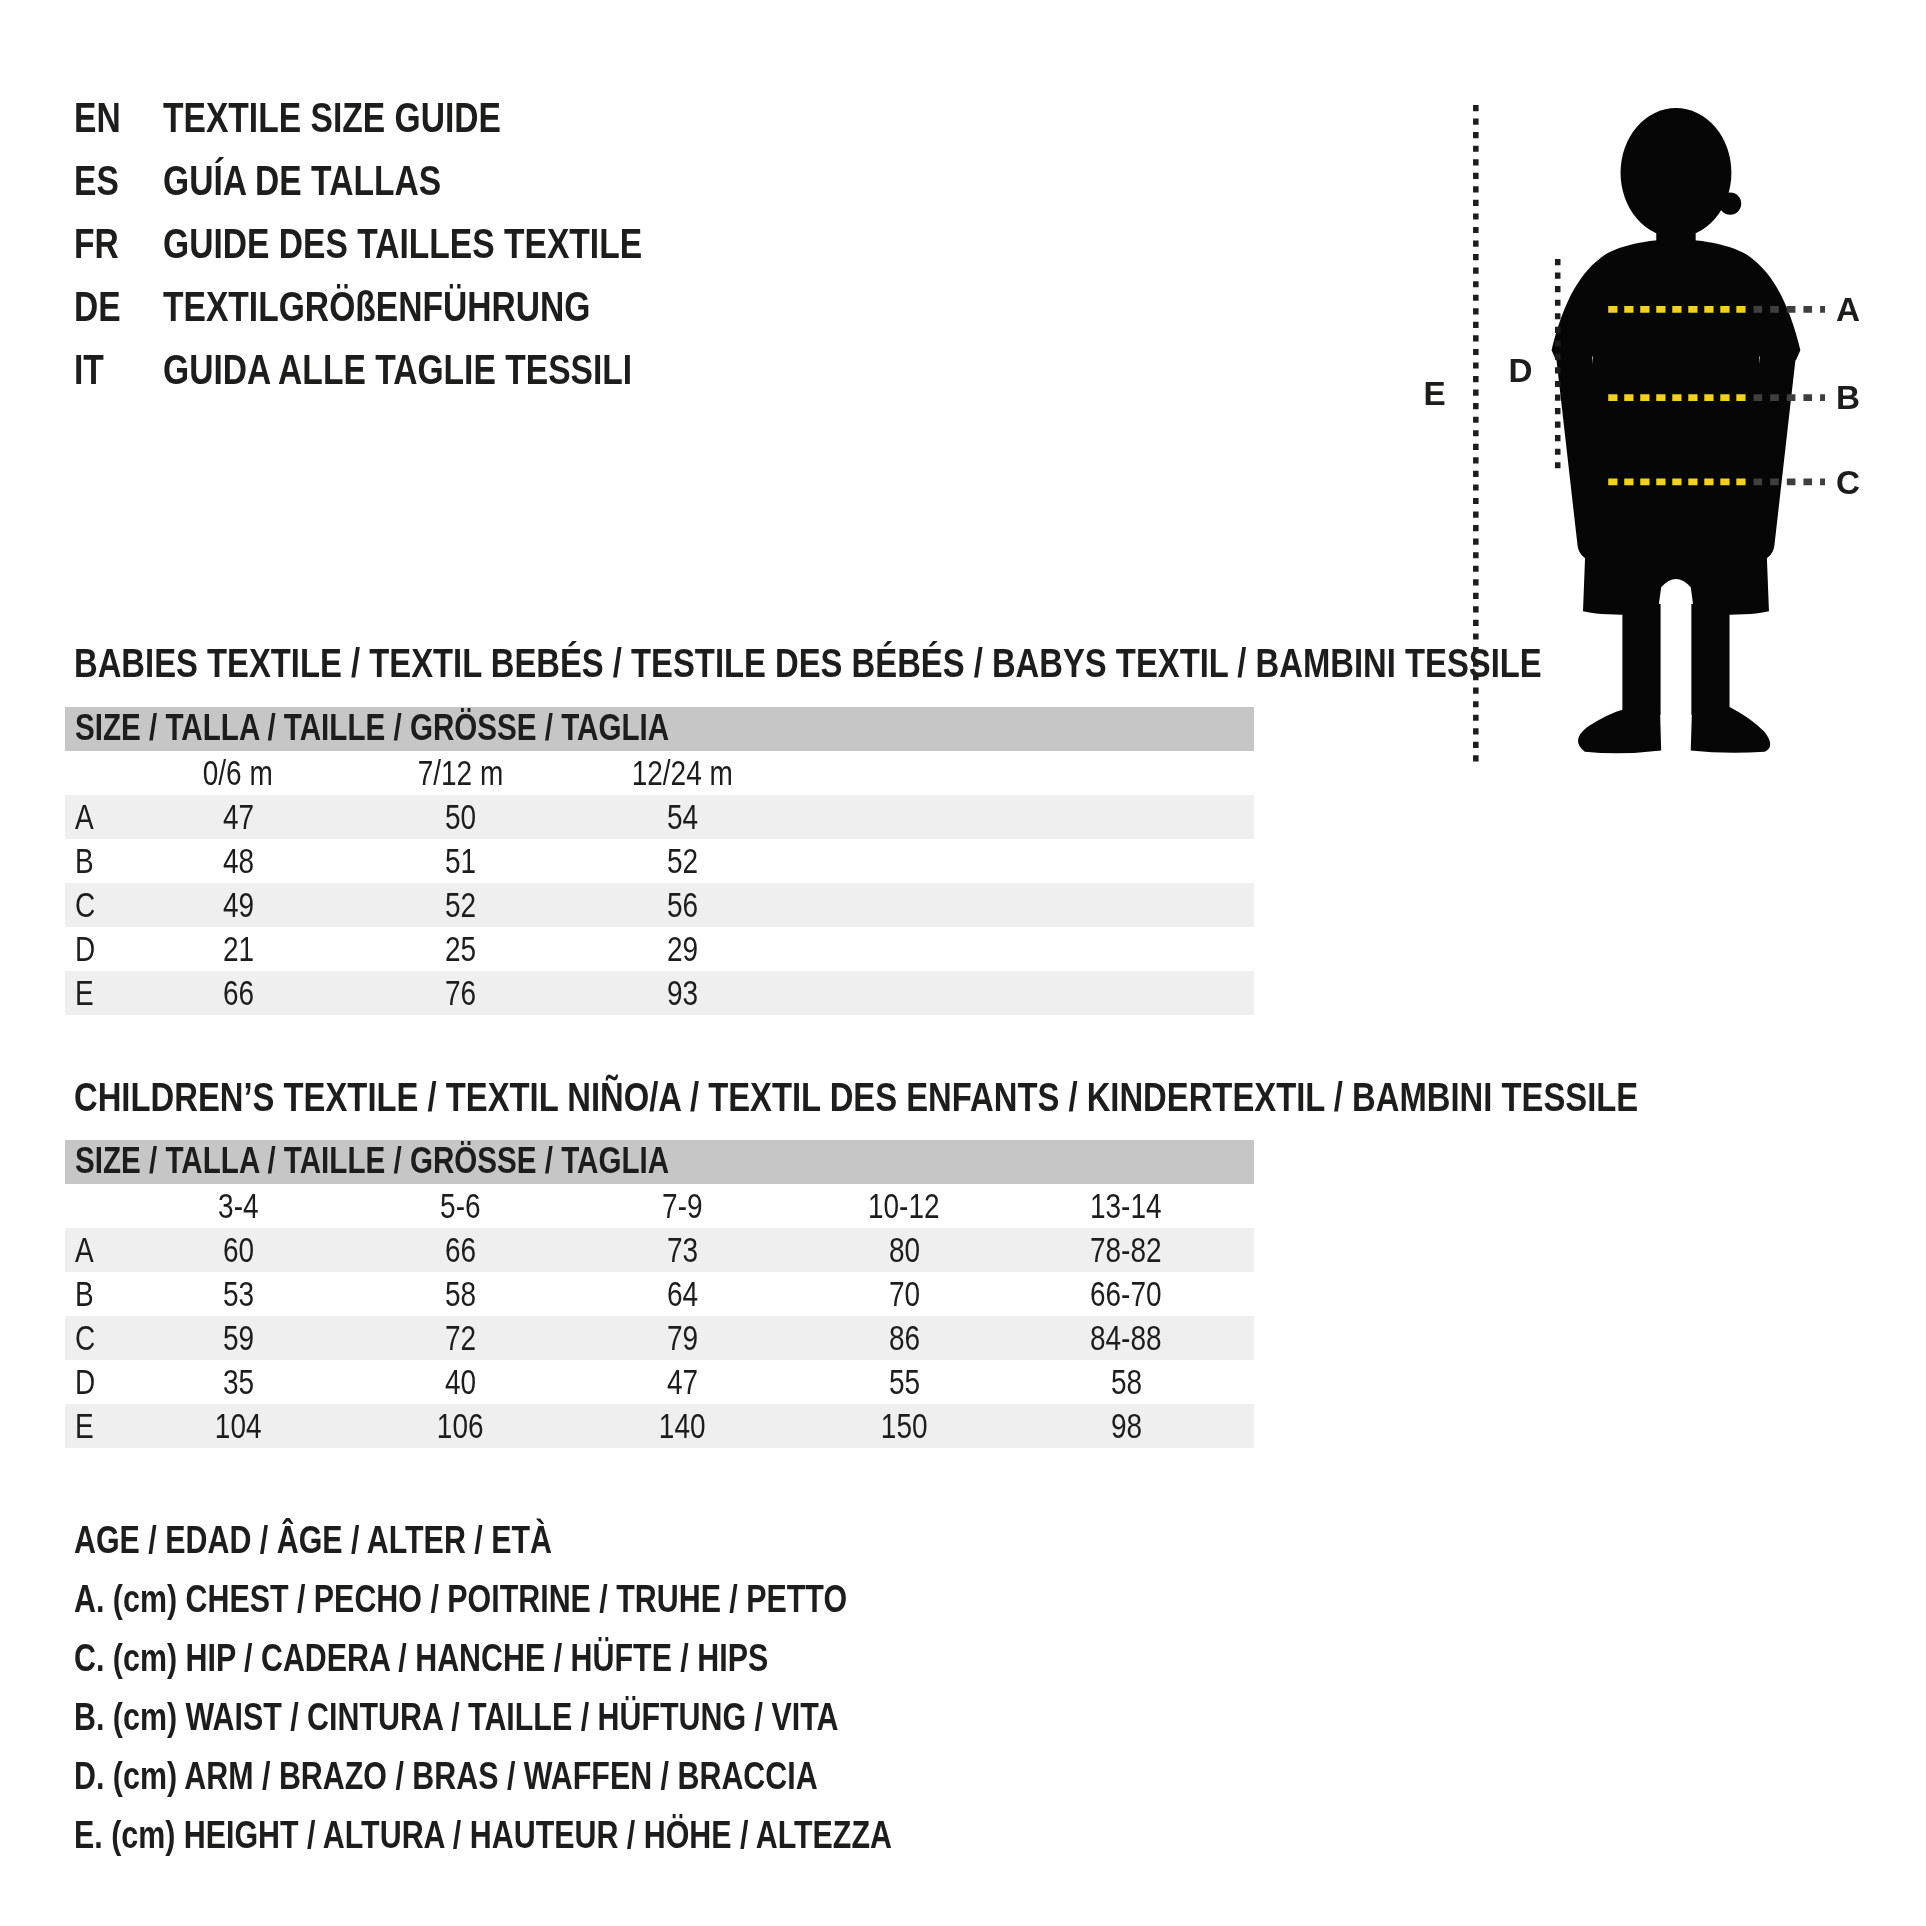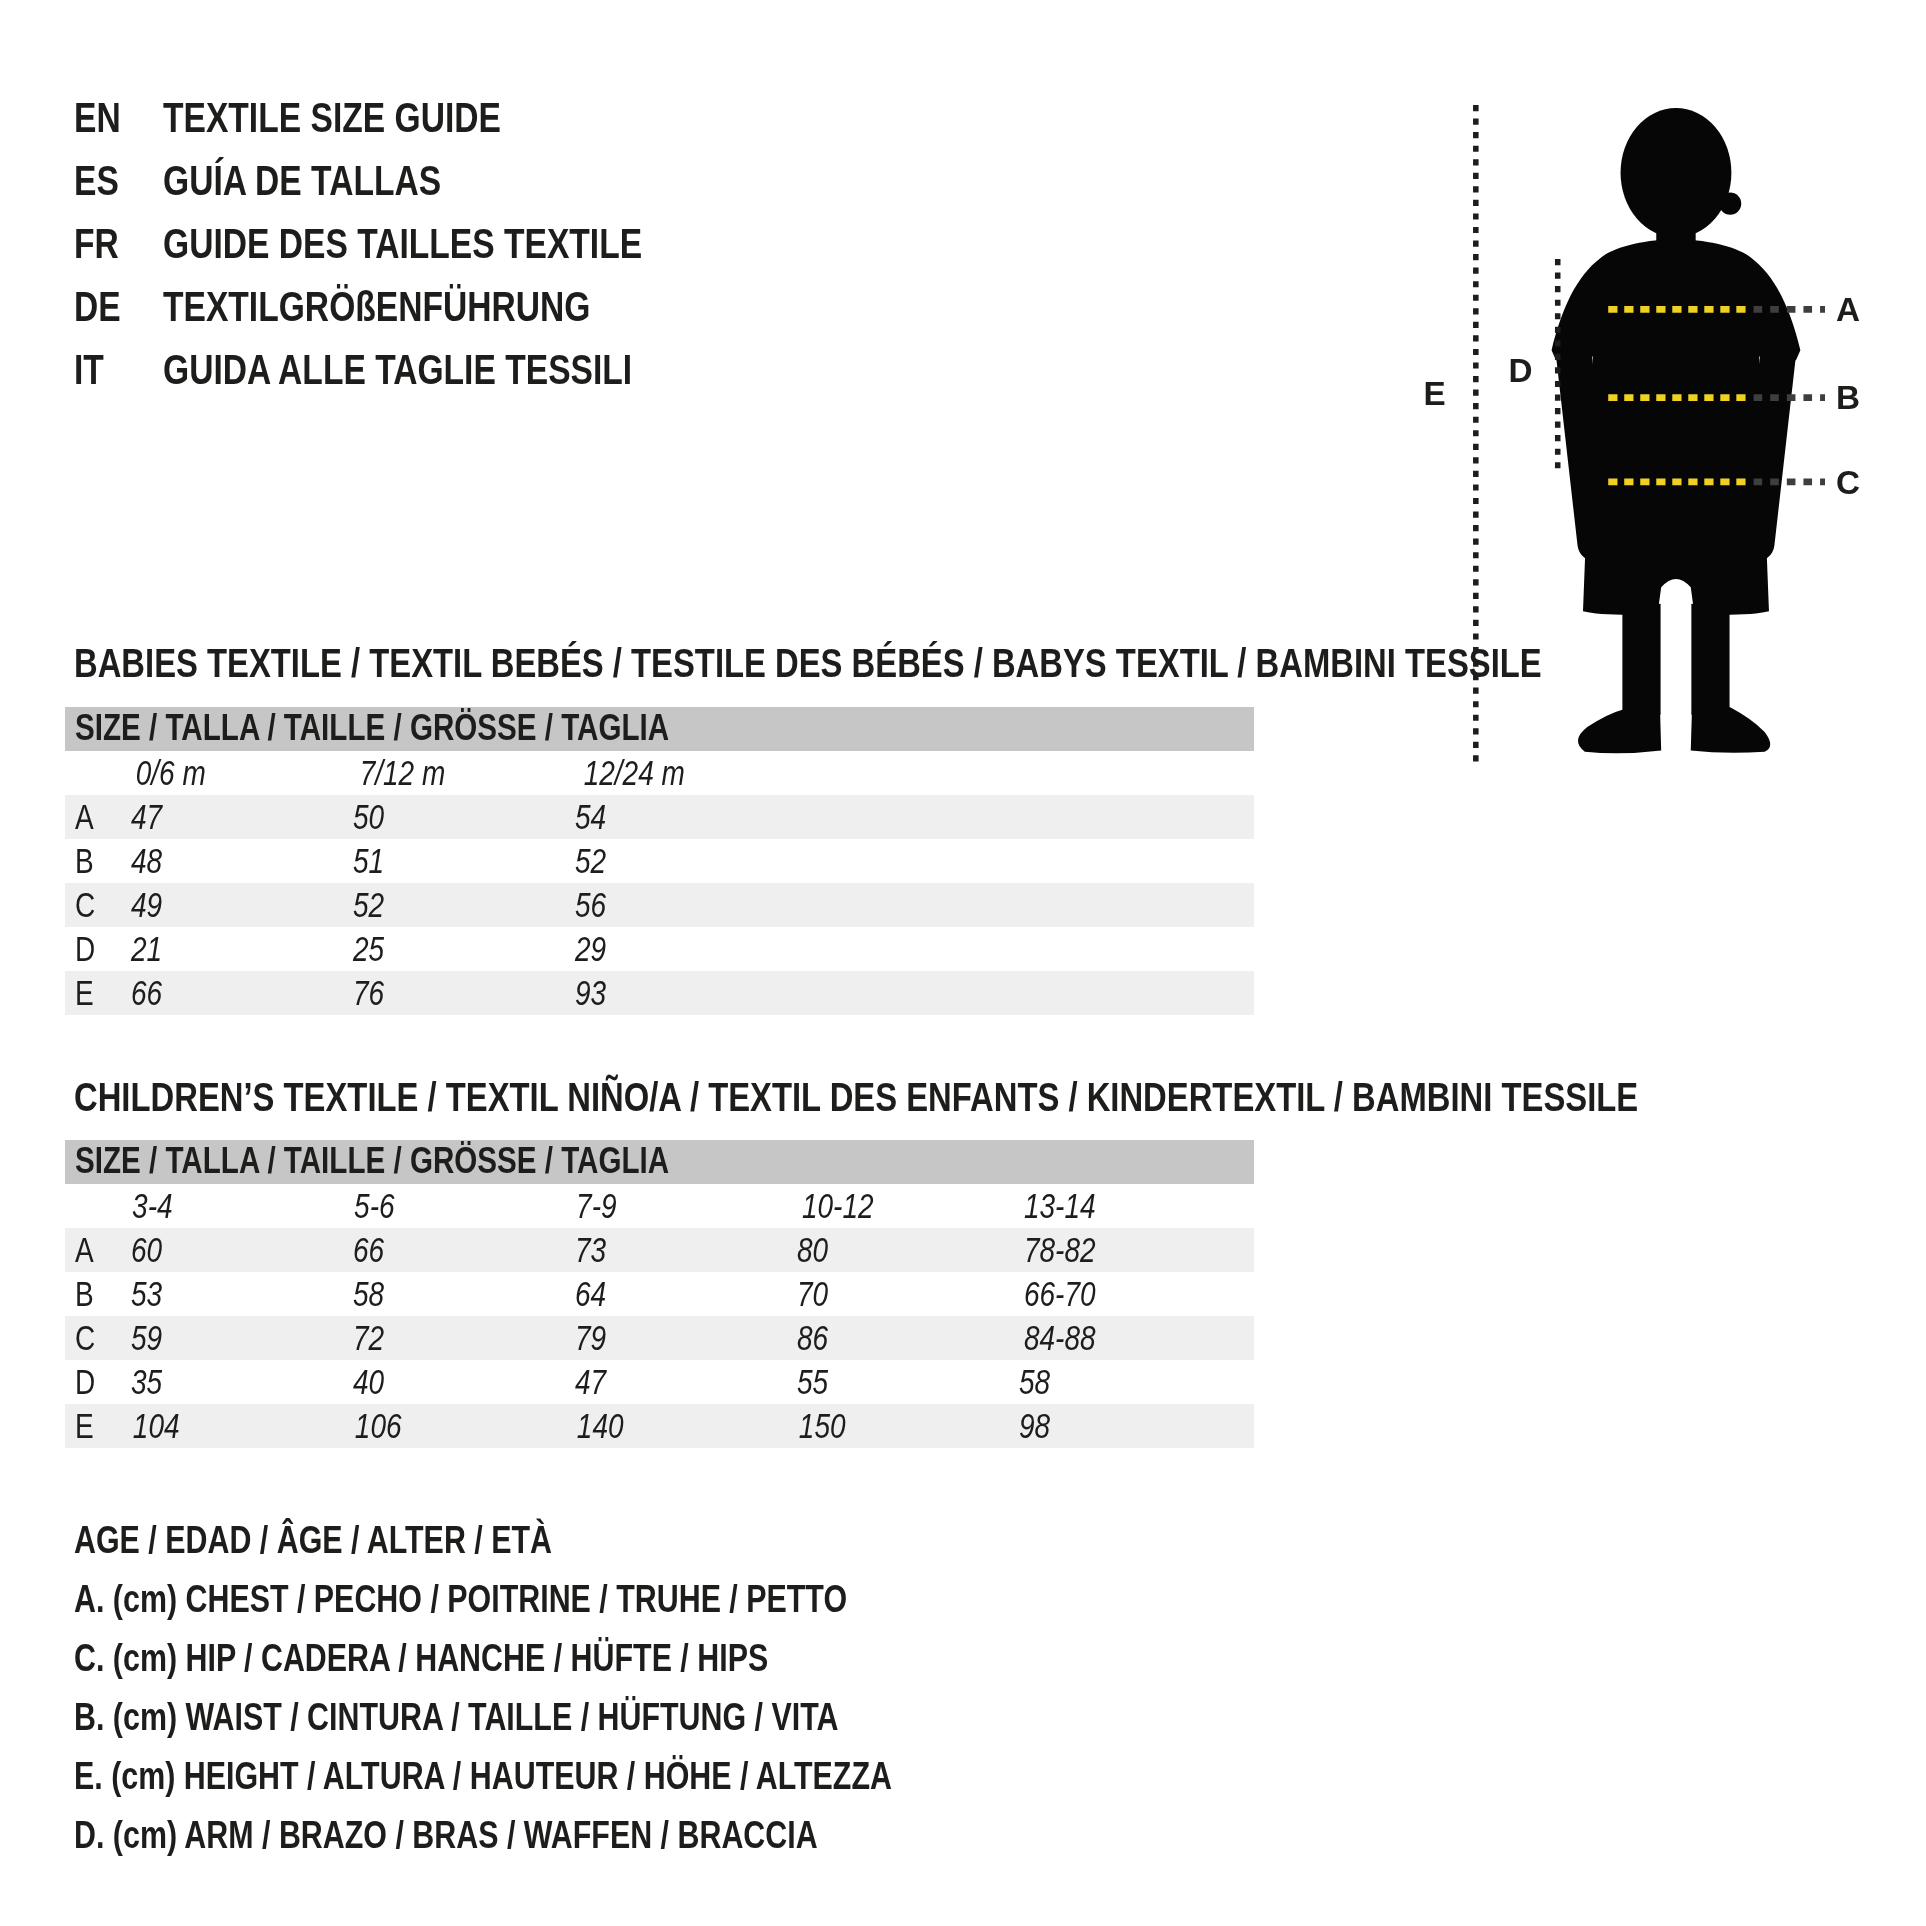--- a/index.html
+++ b/index.html
@@ -32,21 +32,21 @@
   .sec-title.babies{top:640px;}
   .sec-title.children{top:1074px;}
   
   .size-table{position:absolute;left:65px;width:1189px;}
   .size-table.babies{top:707px;}
   .size-table.children{top:1140px;}
   .band{height:44px;background:#c6c6c6;display:flex;padding-left:10px;box-sizing:border-box;font-size:37px;font-weight:700;}
   .t-row{display:flex;height:44px;align-items:center;font-size:35px;}
   .t-row.stripe{background:#efefef;}
   .t-lbl{width:62px;flex:0 0 62px;padding-left:10px;box-sizing:border-box;}
-  .t-cell{width:222px;flex:0 0 222px;display:flex;font-style:italic;}
+  .t-cell{width:222px;flex:0 0 222px;display:flex;justify-content:center;}
   
   .legend{position:absolute;left:74px;top:1511px;}
   .legend-row{display:flex;align-items:center;height:59px;font-size:38px;font-weight:700;}
   
   .figure-svg{position:absolute;left:1405px;top:74px;width:521px;height:721px;}
   .figure-svg text{font-family:"Liberation Sans","DejaVu Sans",sans-serif;font-weight:700;font-size:54px;fill:#1d1d1b;}
 </style>
 </head>
 <body>
 
@@ -314,21 +314,21 @@
     <div class="legend-row">
         <span class="cond">A. (cm) CHEST / PECHO / POITRINE / TRUHE / PETTO</span>
       </div>
     <div class="legend-row">
         <span class="cond">C. (cm) HIP / CADERA / HANCHE / HÜFTE / HIPS</span>
       </div>
     <div class="legend-row">
         <span class="cond">B. (cm) WAIST / CINTURA / TAILLE / HÜFTUNG / VITA</span>
       </div>
     <div class="legend-row">
+        <span class="cond">D. (cm) ARM / BRAZO / BRAS / WAFFEN / BRACCIA</span>
+      </div>
+    <div class="legend-row">
         <span class="cond">E. (cm) HEIGHT / ALTURA / HAUTEUR / HÖHE / ALTEZZA</span>
       </div>
-    <div class="legend-row">
-        <span class="cond">D. (cm) ARM / BRAZO / BRAS / WAFFEN / BRACCIA</span>
-      </div>
   </section>
 
 </div>
 
 
 </body></html>

